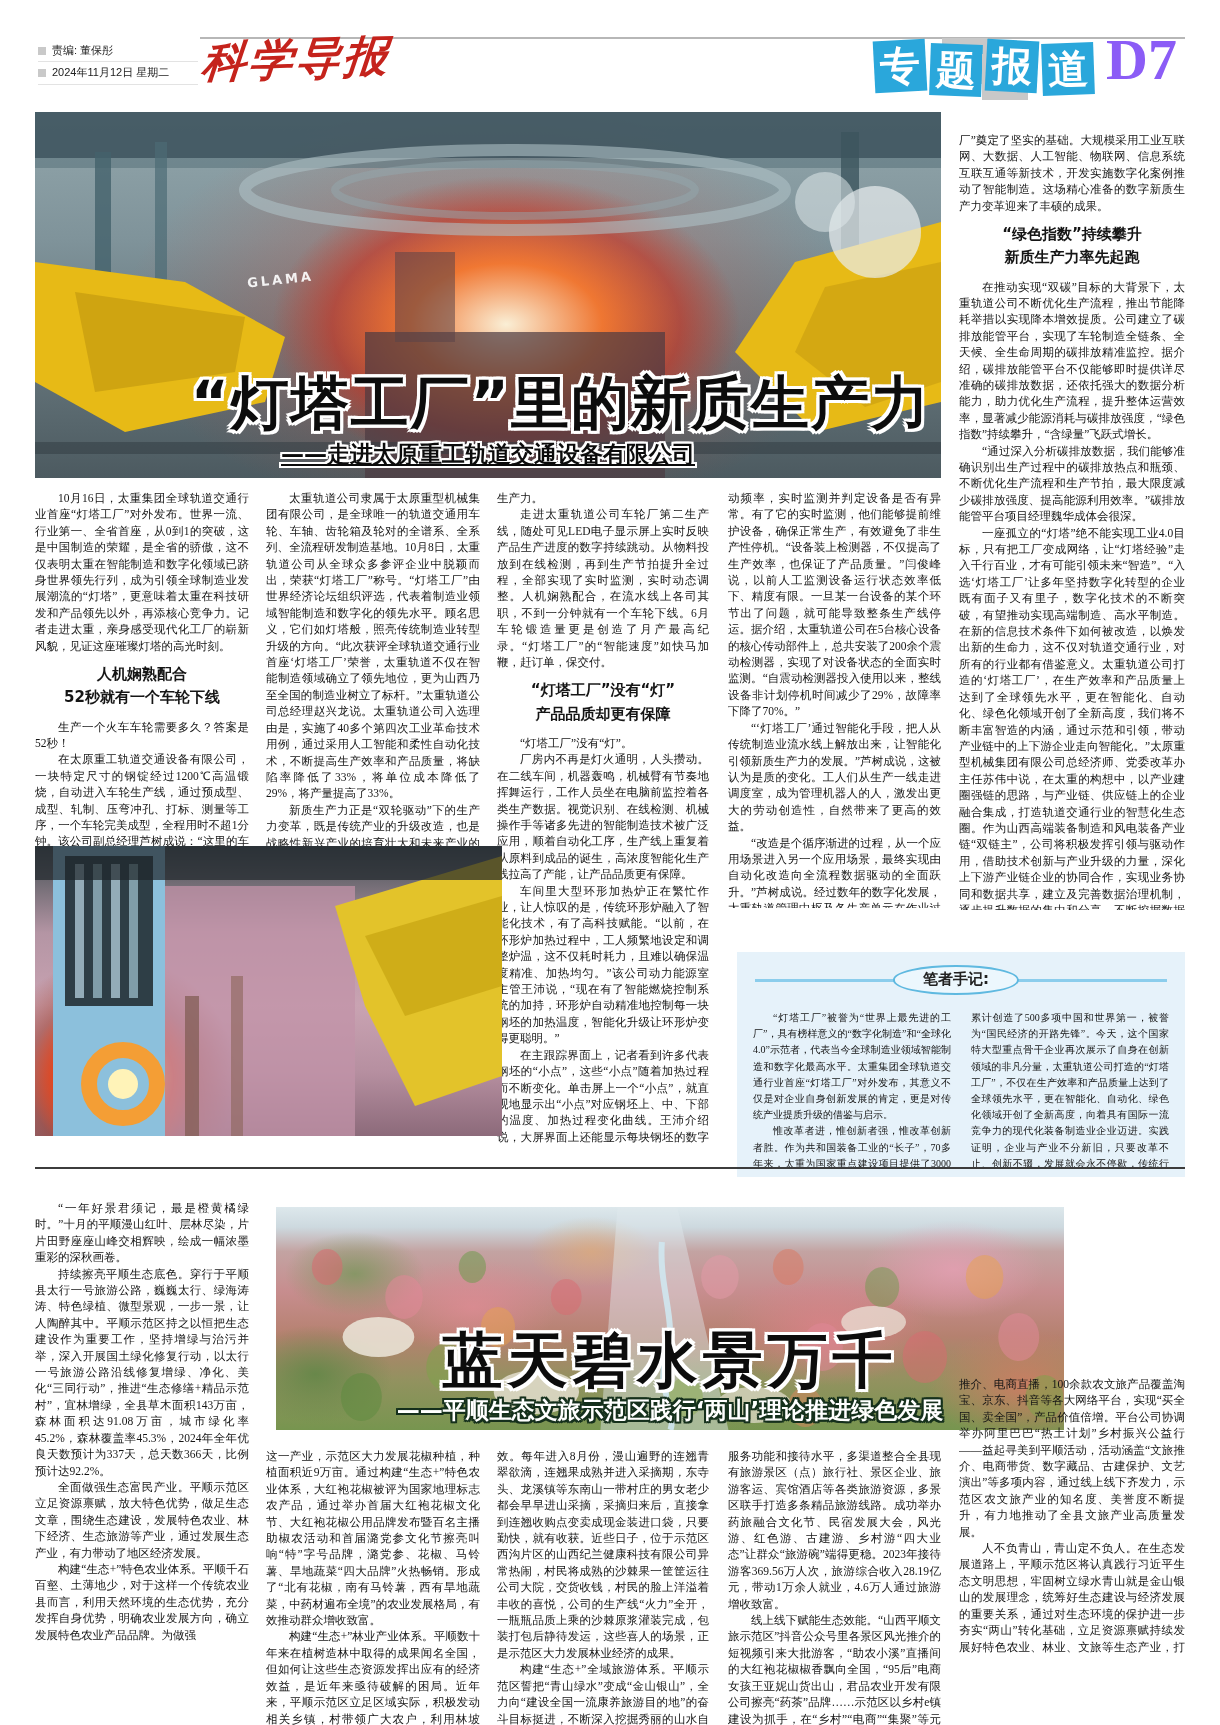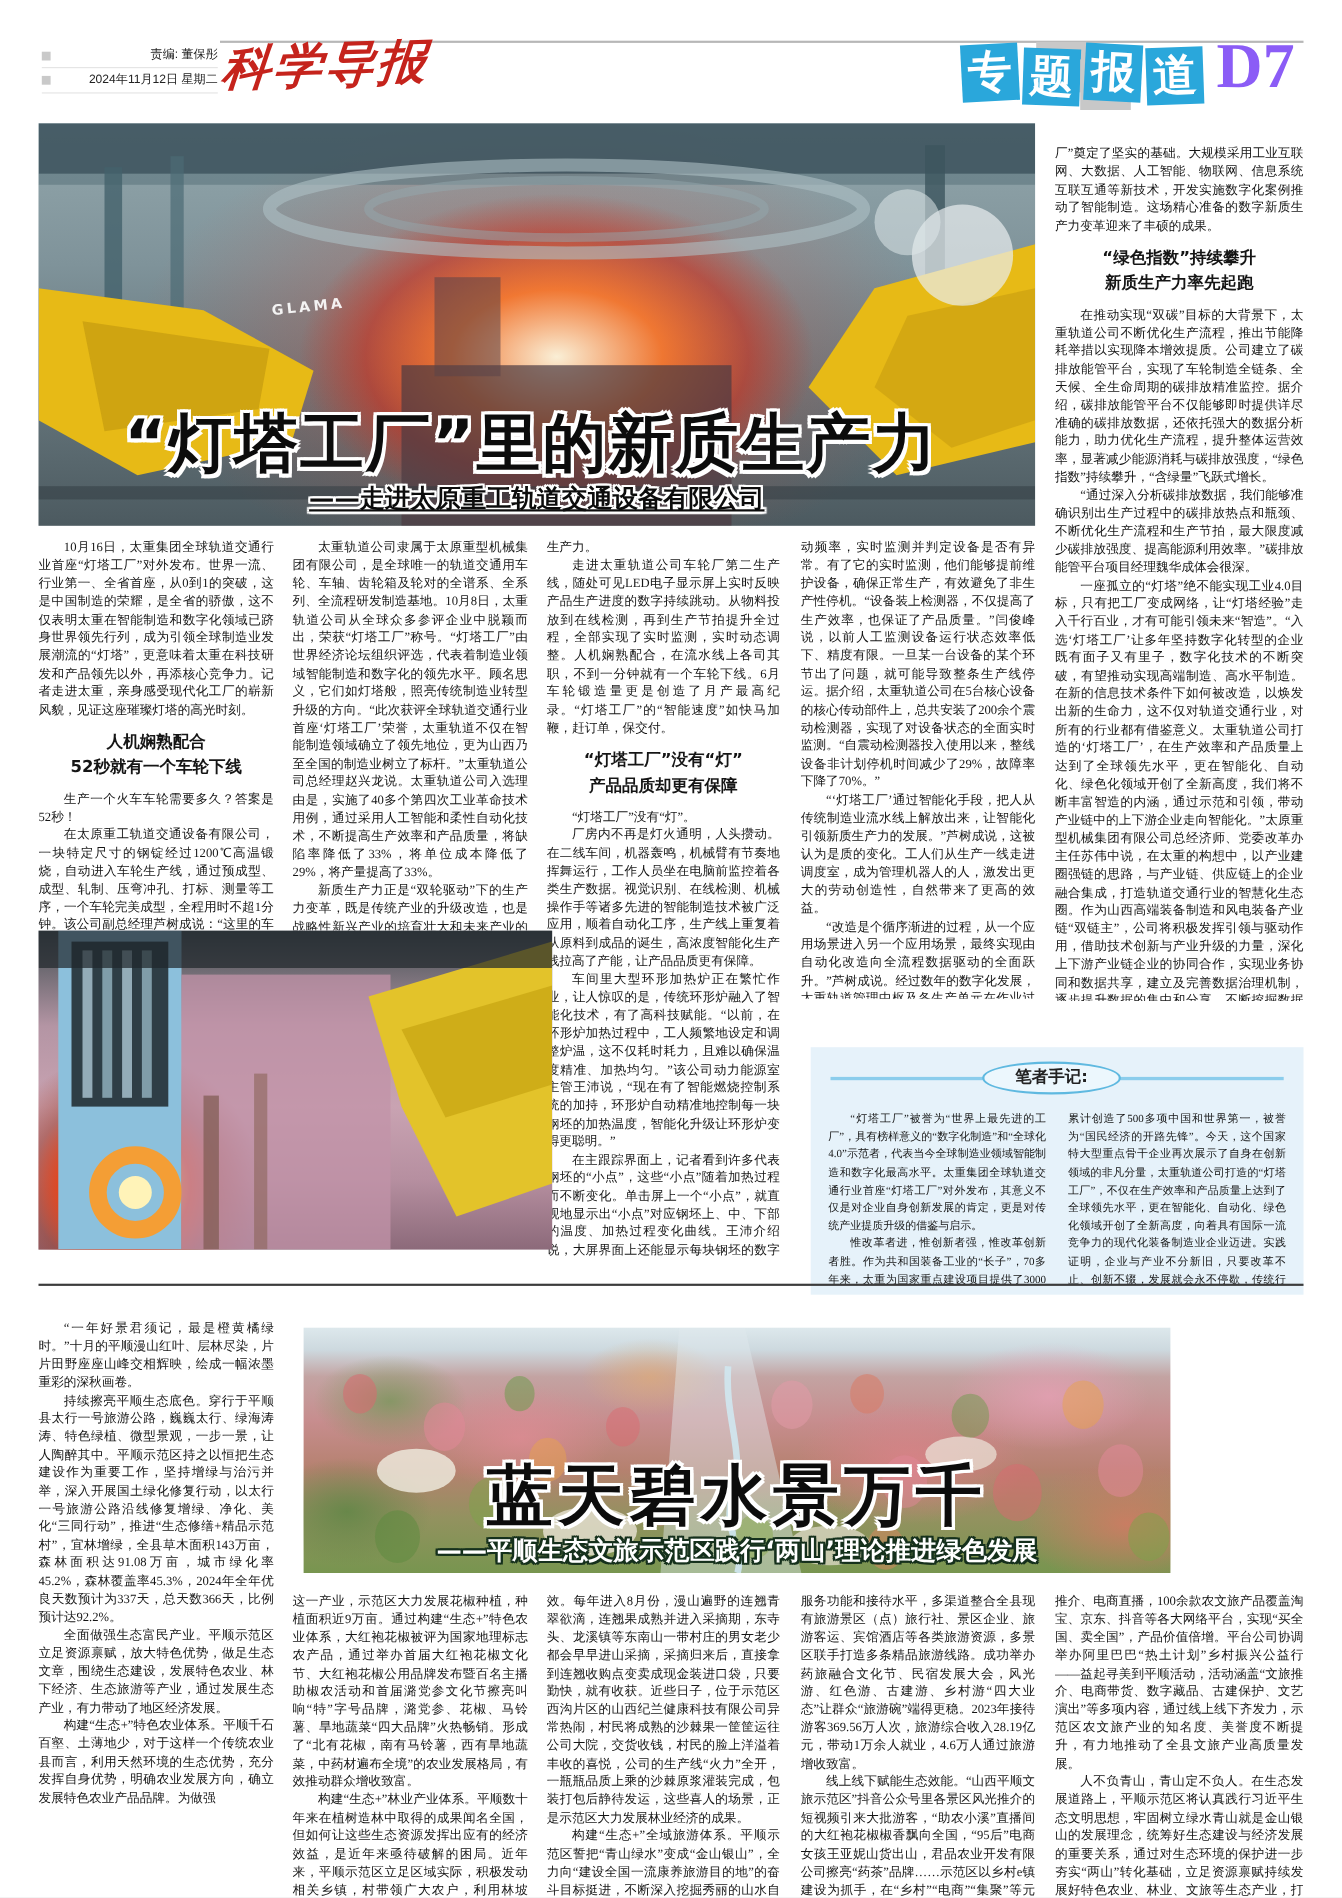--- a/index.html
+++ b/index.html
@@ -1,21 +1,21 @@
 <!DOCTYPE html>
 <html><head>
 <meta charset="utf-8">
 <style>
   html,body{margin:0;padding:0;background:#e9e9e9;}
   .page{position:relative;width:1220px;height:1725px;margin:0 auto;background:#fff;overflow:hidden;
         color:#151515;font-family:"Liberation Serif",serif;}
   
   .hdr-line{position:absolute;left:200px;top:37px;width:985px;height:2px;background:#b7b7b7;}
   .hdr-left{position:absolute;left:38px;top:40px;font:11px/1.4 "Liberation Sans",sans-serif;color:#222;}
-  .hdr-row{display:flex;align-items:center;gap:6px;width:160px;padding:3px 0;border-bottom:1px solid #e3e3e3;justify-content:space-between;}
+  .hdr-row{display:flex;align-items:center;gap:6px;width:160px;padding:3px 0;border-bottom:1px solid #e3e3e3;}
   .sq{width:8px;height:8px;background:#c9c9c9;flex:0 0 auto;}
   .masthead{position:absolute;left:202px;top:30px;font-family:"DejaVu Serif",serif;font-style:italic;
             font-weight:bold;font-size:44px;color:#c5231c;transform:skewX(-7deg) rotate(-2deg);letter-spacing:3px;}
   .section-badge{position:absolute;left:874px;top:40px;display:flex;gap:4px;}
   .badge-wrap{position:relative;width:52px;height:56px;}
   .badge-shadow{position:absolute;width:46px;height:46px;background:#c8c8c8;}
   .bw2 .badge-shadow{left:12px;top:-2px;} .bw3 .badge-shadow{left:-4px;top:14px;}
   .badge-char{position:absolute;left:0;top:0;width:52px;height:52px;background:#2aa7db;color:#fff;
               font:bold 40px/52px "DejaVu Sans",sans-serif;text-align:center;}
   .bw1 .badge-char{transform:rotate(-3deg);} .bw2 .badge-char{transform:translateY(4px) rotate(2deg);}
@@ -25,21 +25,21 @@
   .photo1{position:absolute;left:35px;top:112px;width:906px;height:366px;overflow:hidden;
     background:
       radial-gradient(300px 190px at 52% 58%, rgba(255,246,220,.95), rgba(255,120,40,.85) 32%, rgba(205,45,25,.55) 58%, rgba(150,40,30,0) 78%),
       radial-gradient(520px 300px at 50% 55%, rgba(225,70,45,.45), rgba(160,40,40,0) 70%),
       linear-gradient(180deg,#93a7ac 0%,#7f939a 35%,#637379 70%,#4c5a60 100%);}
   .photo1 svg,.photo2 svg,.photo3 svg{position:absolute;left:0;top:0;width:100%;height:100%;}
   .brand{position:absolute;left:212px;top:160px;color:#fdfdfd;font:bold 13px "DejaVu Sans",sans-serif;
          letter-spacing:3px;transform:rotate(-6deg);opacity:.92;}
   .stroke-w{color:#0c0c0c;text-shadow:-3px -3px 0 #fff,3px -3px 0 #fff,-3px 3px 0 #fff,3px 3px 0 #fff,0 -3px 0 #fff,0 3px 0 #fff,-3px 0 0 #fff,3px 0 0 #fff;}
   .stroke-w2{color:#0c0c0c;text-shadow:-2px -2px 0 #fff,2px -2px 0 #fff,-2px 2px 0 #fff,2px 2px 0 #fff,0 -2px 0 #fff,0 2px 0 #fff,-2px 0 0 #fff,2px 0 0 #fff;text-decoration:underline;}
-  .headline1{position:absolute;left:0;right:10px;bottom:46px;text-align:center;
+  .headline1{position:absolute;left:0;right:10px;bottom:46px;text-align:right;
              font:900 58px/1 "DejaVu Sans",sans-serif;letter-spacing:2px;}
   .subtitle1{position:absolute;left:0;right:0;bottom:12px;text-align:center;
              font:bold 23px/1 "DejaVu Sans",sans-serif;}
   
   .col{position:absolute;font-size:11.5px;line-height:16.4px;text-align:justify;overflow:hidden;}
   .c1{left:35px;top:490px;width:214px;height:356px;}
   .c2{left:266px;top:490px;width:214px;height:356px;font-family:Liberation Serif, serif;}
   .c3{left:497px;top:490px;width:212px;height:654px;}
   .c4{left:728px;top:490px;width:213px;height:418px;}
   .c5{left:959px;top:132px;width:226px;height:778px;}
@@ -75,21 +75,21 @@
       radial-gradient(90px 50px at 40% 20%, rgba(222,170,120,.7), rgba(222,170,120,0) 70%),
       linear-gradient(180deg,#dde8ec 0%,#cdd9df 9%,#c3a3a2 20%,#c78d8e 38%,#b5816f 58%,#92925f 78%,#77954f 100%);}
   .headline2{position:absolute;left:0;right:0;bottom:40px;text-align:center;
              font:900 60px/1 "DejaVu Sans",sans-serif;letter-spacing:5px;}
   .subtitle2{position:absolute;left:0;right:0;bottom:8px;text-align:center;
              font:bold 23px/1 "DejaVu Sans",sans-serif;color:#fff;
              text-shadow:-2px -2px 0 #15301c,2px -2px 0 #15301c,-2px 2px 0 #15301c,2px 2px 0 #15301c,0 -2px 0 #15301c,0 2px 0 #15301c,-2px 0 0 #15301c,2px 0 0 #15301c;}
   .cA{left:266px;top:1448px;width:214px;height:277px;}
   .cB{left:497px;top:1448px;width:212px;height:277px;}
   .cC{left:728px;top:1448px;width:213px;height:277px;}
-  .cD{left:959px;top:1448px;width:226px;height:277px;}
+  .cD{left:959px;top:1376px;width:226px;height:277px;}
 </style>
 </head>
 <body>
 
 <div class="page">
 
   <div class="hdr-line"></div>
   <div class="hdr-left">
     <div class="hdr-row">
       <span class="sq"></span>

